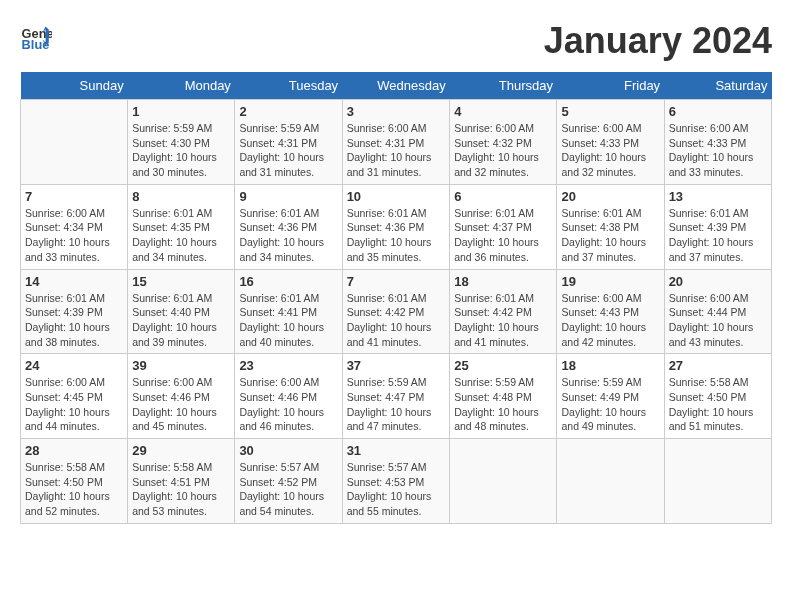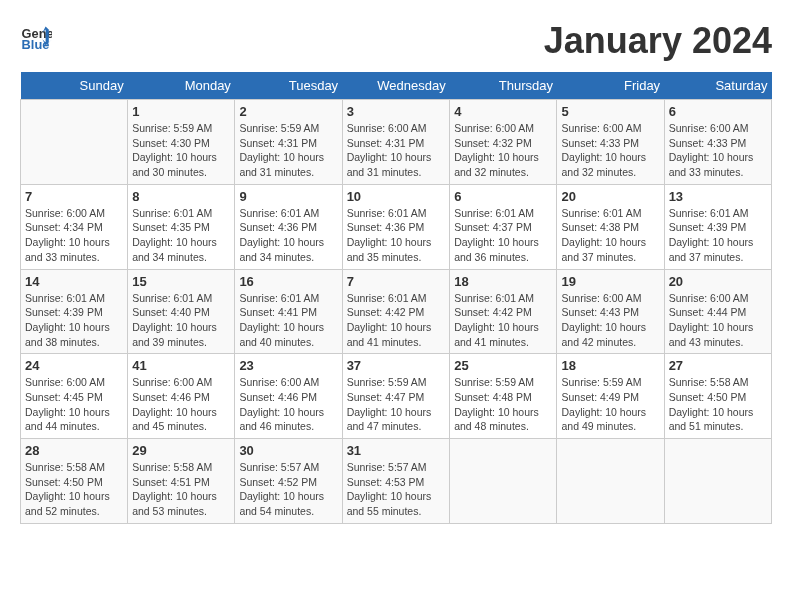--- a/index.html
+++ b/index.html
@@ -194,21 +194,21 @@
           <span class="day-number">20</span>
           <div class="day-info">Sunrise: 6:00 AM<br>Sunset: 4:44 PM<br>Daylight: 10 hours and 43 minutes.</div>
         </td>
       </tr>
       <tr>
         <td>
           <span class="day-number">24</span>
           <div class="day-info">Sunrise: 6:00 AM<br>Sunset: 4:45 PM<br>Daylight: 10 hours and 44 minutes.</div>
         </td>
         <td>
-          <span class="day-number">41</span>
+          <span class="day-number">39</span>
           <div class="day-info">Sunrise: 6:00 AM<br>Sunset: 4:46 PM<br>Daylight: 10 hours and 45 minutes.</div>
         </td>
         <td>
           <span class="day-number">23</span>
           <div class="day-info">Sunrise: 6:00 AM<br>Sunset: 4:46 PM<br>Daylight: 10 hours and 46 minutes.</div>
         </td>
         <td>
           <span class="day-number">37</span>
           <div class="day-info">Sunrise: 5:59 AM<br>Sunset: 4:47 PM<br>Daylight: 10 hours and 47 minutes.</div>
         </td>

